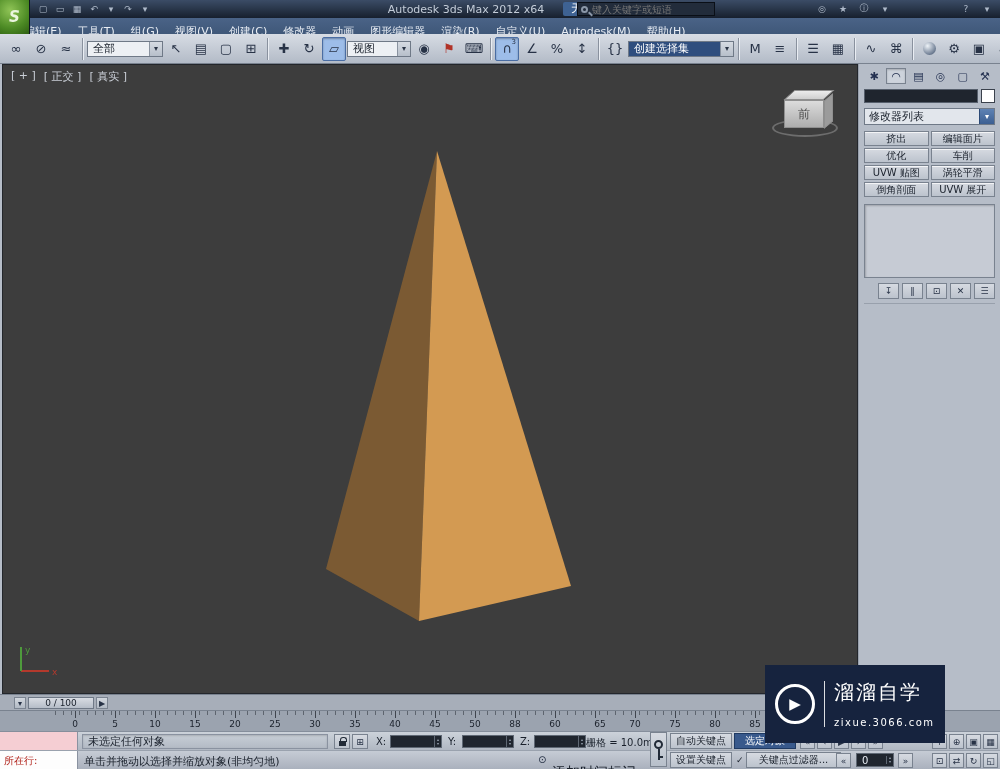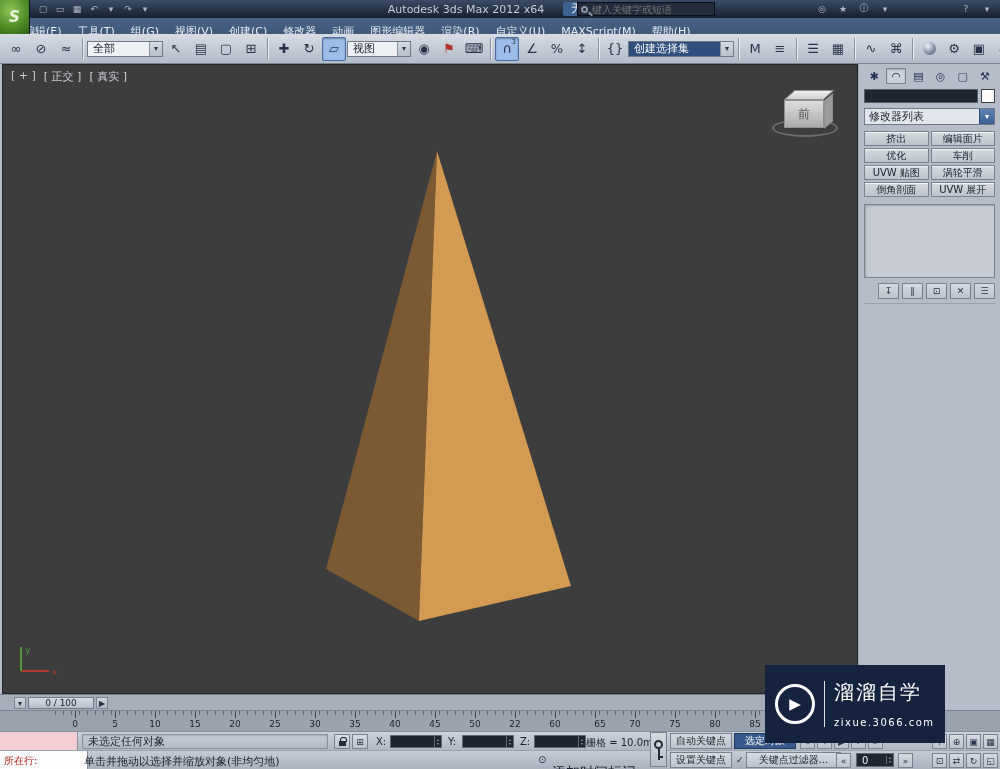--- a/index.html
+++ b/index.html
@@ -62,21 +62,21 @@
 #tslider{position:absolute;left:28px;top:2px;width:66px;height:12px;background:linear-gradient(#d8dce3,#b5bdc8);border:1px solid #6f7987;font-size:9px;display:flex;align-items:center;justify-content:center}
 .tlarrow{position:absolute;top:2px;width:12px;height:12px;background:linear-gradient(#d2d7de,#b2bac5);border:1px solid #7b8491;display:flex;align-items:center;justify-content:center;font-size:8px;color:#273246}
 #rulerrow{position:absolute;left:0;top:710px;width:1000px;height:21px;background:#9ba3af;border-top:1px solid #79828f}
 .tickminor{position:absolute;left:55px;top:0;width:840px;height:4px;background:repeating-linear-gradient(90deg,#5d646e 0 1px,transparent 1px 8px)}
 .tickmajor{position:absolute;left:75px;top:0;width:802px;height:7px;background:repeating-linear-gradient(90deg,#3f454e 0 1px,transparent 1px 40px)}
 .tick{position:absolute;top:8px;width:26px;margin-left:-13px;text-align:center;font-size:9px;color:#1c222c}
 
 #status1{position:absolute;left:0;top:731px;width:1000px;height:19px;background:linear-gradient(#ccd2da,#b0b7c2);border-top:1px solid #858e9b}
 #status2{position:absolute;left:0;top:750px;width:1000px;height:19px;background:linear-gradient(#c6ccd5,#aab1bd);border-top:1px solid #9aa2ae}
 #lis1{position:absolute;left:0;top:0;width:78px;height:19px;background:#f5ced3;border-right:1px solid #8a92a0}
-#lis2{position:absolute;left:0;top:0;width:88px;height:19px;background:#fdfdfd;border-right:1px solid #8a92a0;color:#b02018;font-size:10px;padding:3px 4px}
+#lis2{position:absolute;left:0;top:0;width:78px;height:19px;background:#fdfdfd;border-right:1px solid #8a92a0;color:#b02018;font-size:10px;padding:3px 4px}
 #statusmsg{position:absolute;left:82px;top:2px;width:246px;height:15px;border:1px solid #8a92a0;box-shadow:inset 0 1px 2px rgba(0,0,0,.15);padding:0 5px;line-height:14px;white-space:nowrap}
 .st-ic{position:absolute;top:2px;width:16px;height:15px;background:linear-gradient(#d6dae1,#bcc3cd);border:1px solid #79828f;display:flex;align-items:center;justify-content:center;font-size:9px;color:#273246}
 .locki{width:7px;height:5px;background:#222b38;position:relative;margin-top:3px}
 .locki::before{content:"";position:absolute;left:1px;top:-4px;width:5px;height:4px;border:1.5px solid #222b38;border-bottom:0;border-radius:3px 3px 0 0}
 .coordlbl{position:absolute;top:4px;font-size:10px}
 .coordf{position:absolute;top:3px;width:52px;height:13px;background:#20262f;border:1px solid #5f6874;display:flex}
 .coordf .spin{margin-left:auto;width:7px;border-left:1px solid #5f6874;display:flex;flex-direction:column;align-items:center;justify-content:center;font-size:4px;color:#9aa5b4;line-height:4px}
 #gridlbl{position:absolute;left:586px;top:4px;font-size:10px}
 .skbtn{position:absolute;top:1px;height:16px;background:linear-gradient(#d6dae1,#bcc3cd);border:1px solid #79828f;display:flex;align-items:center;justify-content:center;font-size:10px;white-space:nowrap}
 .skbtn.on{background:#38598c;color:#fff;border-color:#1f3a63}
@@ -138,21 +138,21 @@
     <span class="mi">编辑(E)</span>
     <span class="mi">工具(T)</span>
     <span class="mi">组(G)</span>
     <span class="mi">视图(V)</span>
     <span class="mi">创建(C)</span>
     <span class="mi">修改器</span>
     <span class="mi">动画</span>
     <span class="mi">图形编辑器</span>
     <span class="mi">渲染(R)</span>
     <span class="mi">自定义(U)</span>
-    <span class="mi">MAXScript(M)</span>
+    <span class="mi">Autodesk(M)</span>
     <span class="mi">帮助(H)</span>
   </div>
 
   <div id="toolbar">
     <span class="tbic">∞</span>
     <span class="tbic">⊘</span>
     <span class="tbic">≈</span>
     <div class="sep"></div>
     <div class="combo" style="width:76px">
       <span>全部</span>
@@ -285,21 +285,21 @@
     <span class="tick" style="left:115px">5</span>
     <span class="tick" style="left:155px">10</span>
     <span class="tick" style="left:195px">15</span>
     <span class="tick" style="left:235px">20</span>
     <span class="tick" style="left:275px">25</span>
     <span class="tick" style="left:315px">30</span>
     <span class="tick" style="left:355px">35</span>
     <span class="tick" style="left:395px">40</span>
     <span class="tick" style="left:435px">45</span>
     <span class="tick" style="left:475px">50</span>
-    <span class="tick" style="left:515px">22</span>
+    <span class="tick" style="left:515px">88</span>
     <span class="tick" style="left:555px">60</span>
     <span class="tick" style="left:600px">65</span>
     <span class="tick" style="left:635px">70</span>
     <span class="tick" style="left:675px">75</span>
     <span class="tick" style="left:715px">80</span>
     <span class="tick" style="left:755px">85</span>
     <span class="tick" style="left:795px">90</span>
     <span class="tick" style="left:835px">95</span>
     <span class="tick" style="left:875px">100</span>
   </div>

